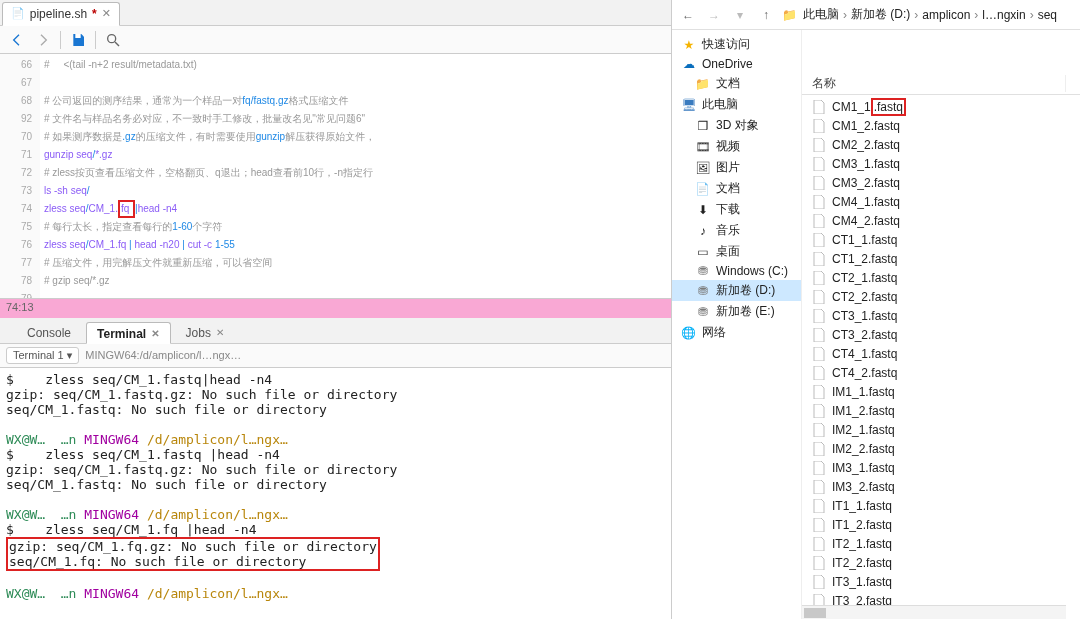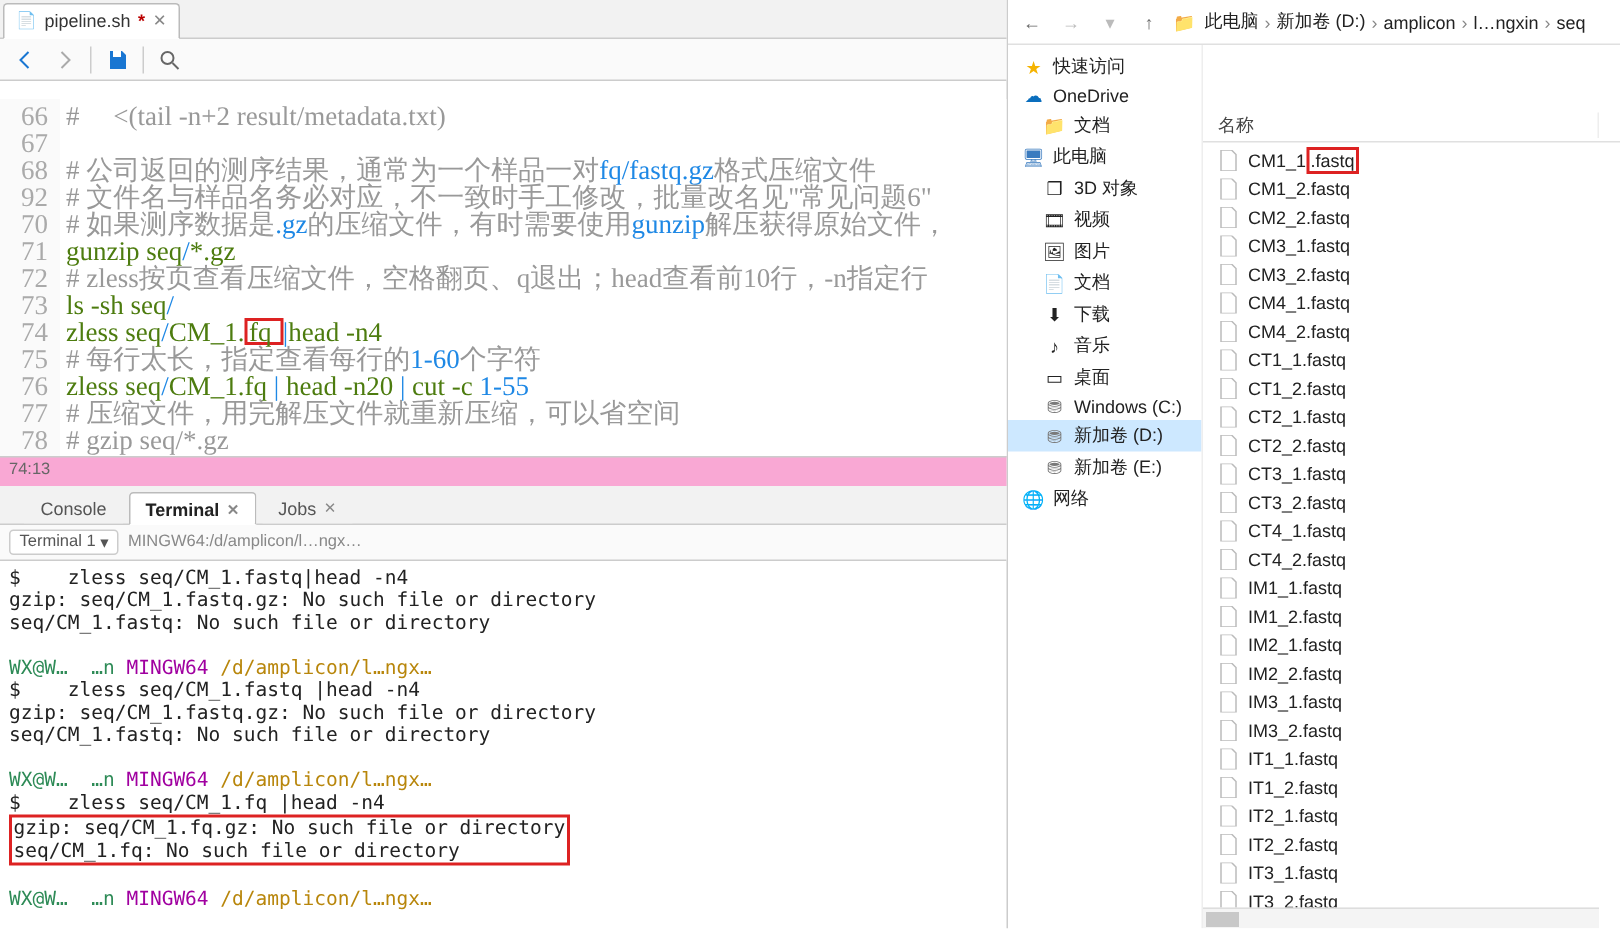--- a/index.html
+++ b/index.html
@@ -16,27 +16,27 @@
 .tab .dirty { color:#b00; font-weight:bold; }
 .tab .close { color:#888; font-size:11px; }
 
 
 .toolbar { display:flex; align-items:center; gap:4px; height:28px; border-bottom:1px solid #ccc; background:#fafafa; padding:0 6px; }
 .tbtn { width:22px; height:22px; display:flex; align-items:center; justify-content:center; color:#555; }
 .tbtn svg { width:16px; height:16px; }
 .divider { width:1px; height:18px; background:#ccc; margin:0 2px; }
 
 
-.editor { flex:1; display:flex; font-family:Liberation Serif, serif; font-size:18px; line-height:18px; overflow:hidden; background:#fff;margin-top:12px; }
+.editor { flex:1; display:flex; font-family:Liberation Sans, sans-serif; font-size:10px; line-height:18px; overflow:hidden; background:#fff; }
 .gutter { width:40px; text-align:right; color:#aaa; padding:2px 8px 2px 0; user-select:none; background:#fafafa; }
 .codearea { flex:1; padding:2px 0 2px 4px; white-space:pre; overflow:hidden; }
 .codeline { height:18px; }
 .cmt { color:#999; }
 .kw { color:#1e88e5; }
-.txt { color:#4d7c0f; }
+.txt { color:#8b5cf6; }
 .mark { display:inline-block; border:2px solid #d22; padding:0 1px; line-height:14px; }
 
 
 .cursorbar { height:20px; border-top:1px solid #ccc; background:#f9a8d4; font-size:11px; color:#666; padding:2px 6px; }
 
 
 .paneltabs { display:flex; align-items:flex-end; height:26px; border-bottom:1px solid #ccc; background:#f2f2f2; gap:4px; padding-left:16px; padding-top:3px; }
 .ptab { height:22px; padding:2px 10px 0; background:#f2f2f2; color:#555; border-radius:3px 3px 0 0; border:1px solid transparent; display:flex; align-items:center; gap:5px;}
 .ptab.active { background:#fff; font-weight:bold; color:#222; border:1px solid #bbb; border-bottom:1px solid #fff; position:relative; top:1px; }
 

